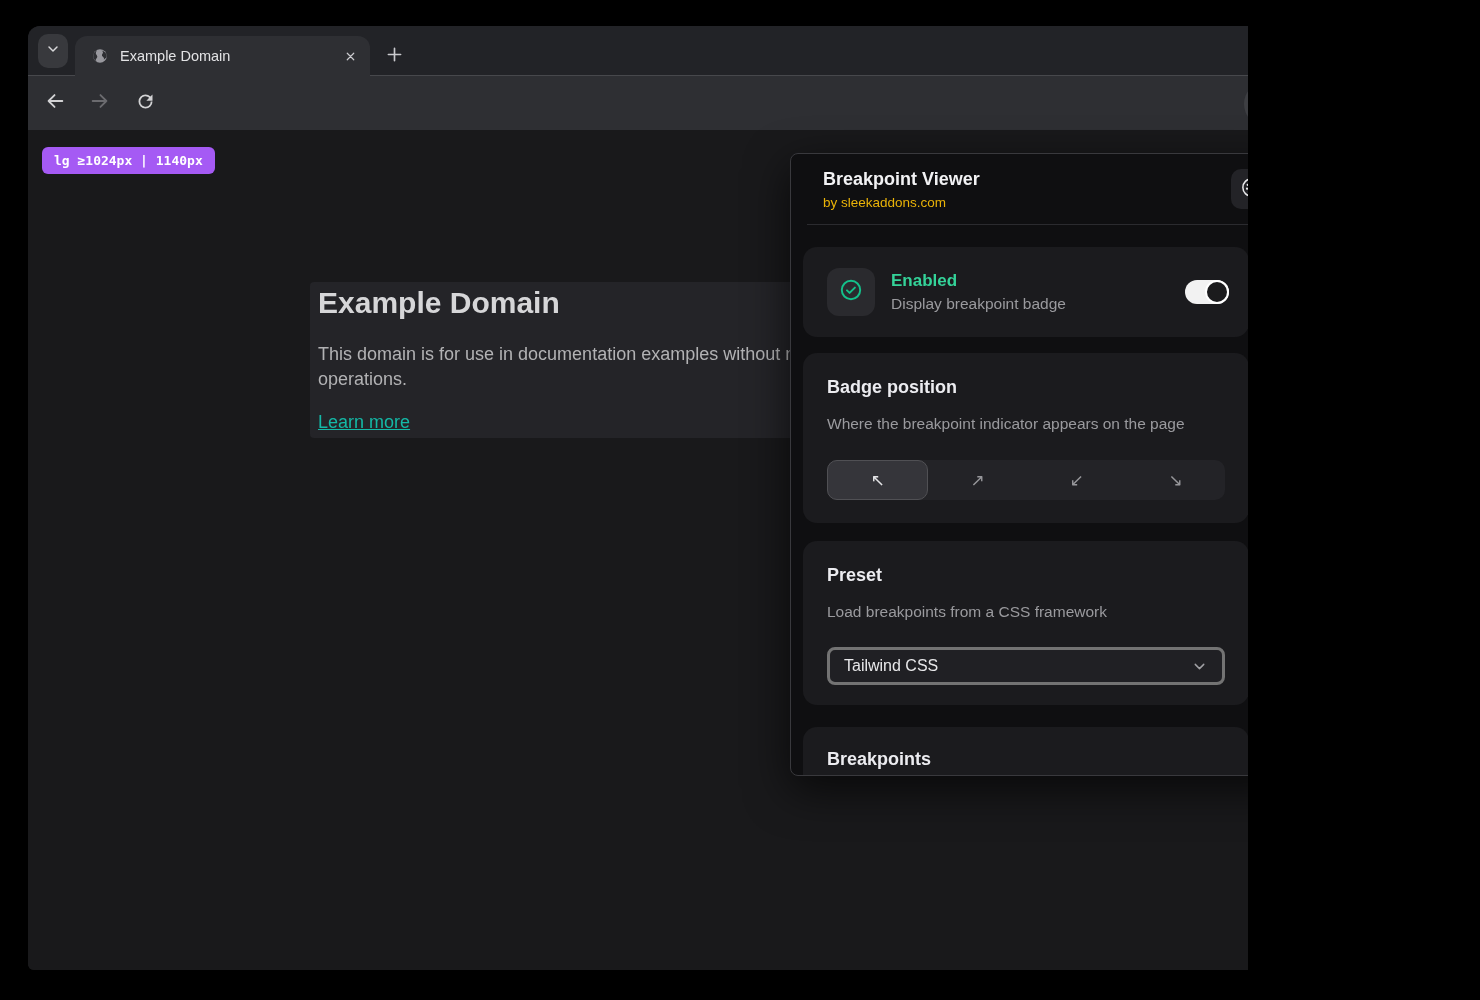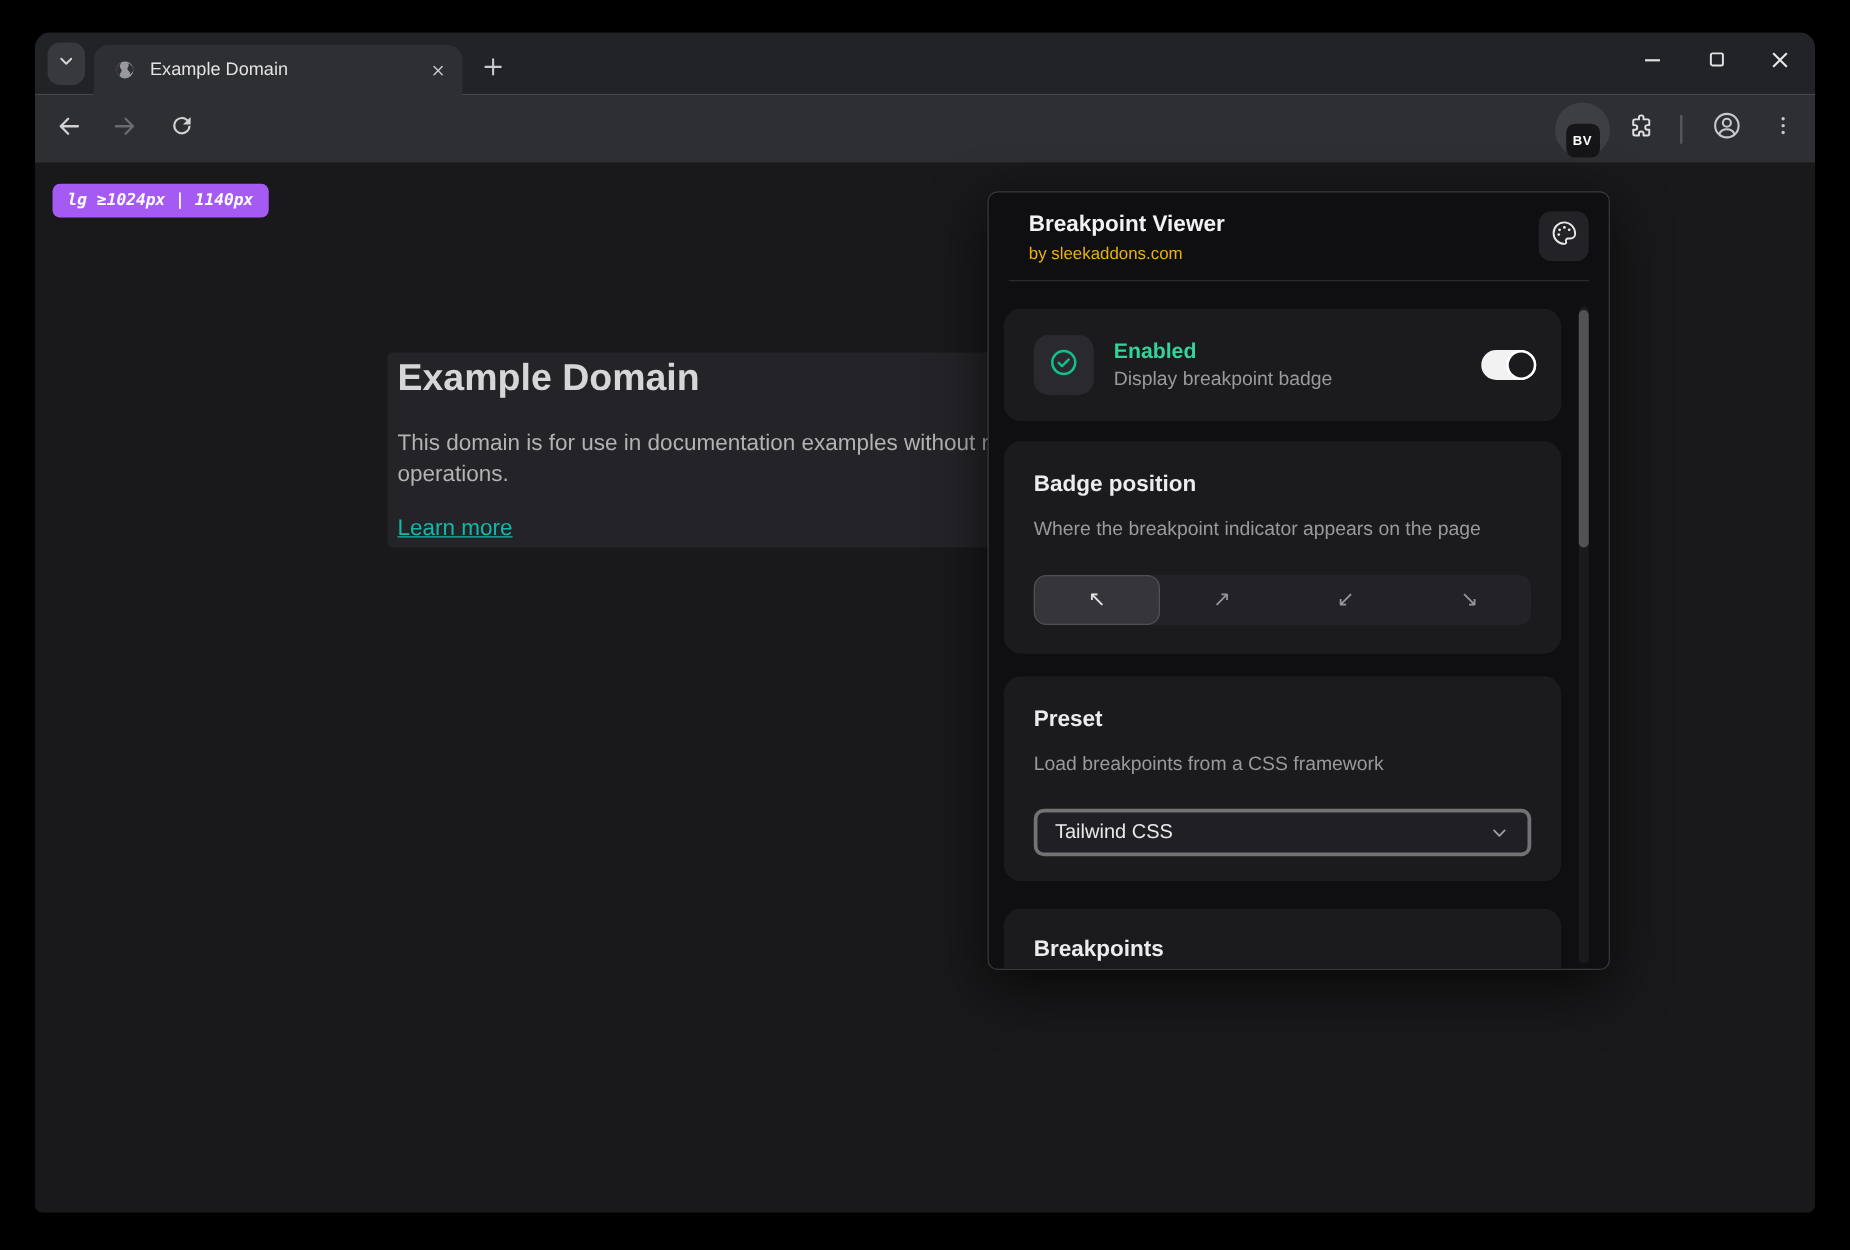--- a/index.html
+++ b/index.html
@@ -1,17 +1,17 @@
 <!DOCTYPE html>
 <html><head>
 <meta charset="utf-8">
 <style>
   * { margin:0; padding:0; box-sizing:border-box; }
   html,body { background:#000; }
-  .screen { position:relative; width:1452px; height:1000px; background:#000; overflow:hidden;
+  .screen { position:relative; width:1248px; height:1000px; background:#000; overflow:hidden;
             font-family:"Liberation Sans", sans-serif; }
 
   
   .window { position:absolute; left:28px; top:26px; width:1424px; height:944px;
             background:#19191b; border-radius:12px 12px 6px 6px; overflow:hidden; }
 
   
   .tabstrip { position:absolute; top:0; left:0; right:0; height:49px; background:#222327; z-index:4; }
   .tab-search-btn { position:absolute; left:10px; top:8px; width:30px; height:34px;
                     background:#38393d; border-radius:10px; display:flex; align-items:center; justify-content:center; }
@@ -45,21 +45,21 @@
   .puzzle-btn { position:absolute; left:1268px; top:10px; width:34px; height:34px; }
   .toolbar-sep { position:absolute; left:1316px; top:16px; width:2px; height:23px; background:#55565a; }
   .avatar-btn { position:absolute; left:1336px; top:10px; width:34px; height:34px; }
   .kebab-btn { position:absolute; left:1381px; top:10px; width:34px; height:34px; }
 
   
   .content { position:absolute; top:104px; left:0; right:0; bottom:0; background:#19191b; }
   .bp-badge { position:absolute; left:14px; top:17px; height:27px; padding:0 12px;
               background:#a55af4; color:#fff; border-radius:6px;
               font-family:"DejaVu Sans Mono", monospace; font-size:13px; font-weight:bold;
-              display:flex; align-items:center; white-space:pre;font-style:italic; }
+              display:flex; align-items:center; white-space:pre; }
   .page-card { position:absolute; left:282px; top:152px; width:860px; height:156px;
                background:#242428; border-radius:4px; padding:2px 8px; z-index:1; }
   .page-h1 { font-size:30px; line-height:38px; font-weight:bold; color:#d6d6d8; }
   .page-p  { margin-top:20px; font-size:18px; line-height:25px; color:#b2b2b4; white-space:nowrap; }
   .page-link { display:inline-block; margin-top:20px; font-size:18px; color:#14b8a6;
                text-decoration:underline; cursor:pointer; }
 
   
   .popup { position:absolute; left:762px; top:23px; width:498px; height:623px;
            background:#0f0f11; border:1px solid #39393d; border-radius:8px;

